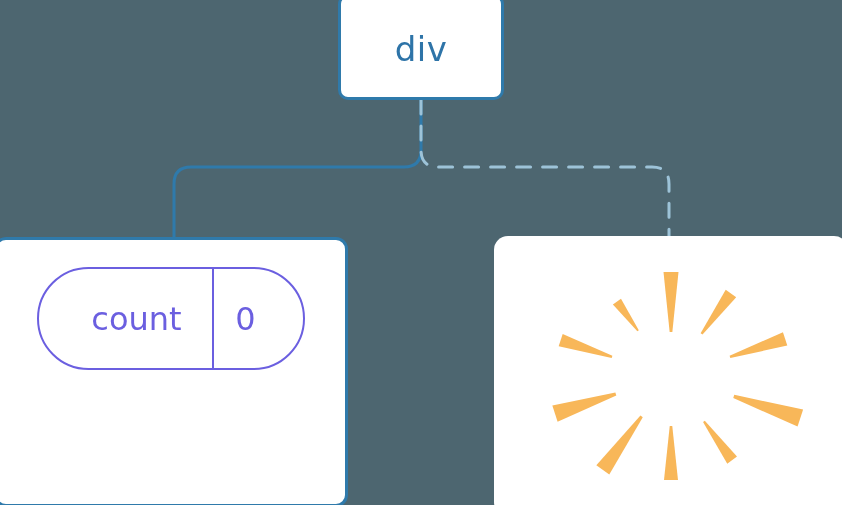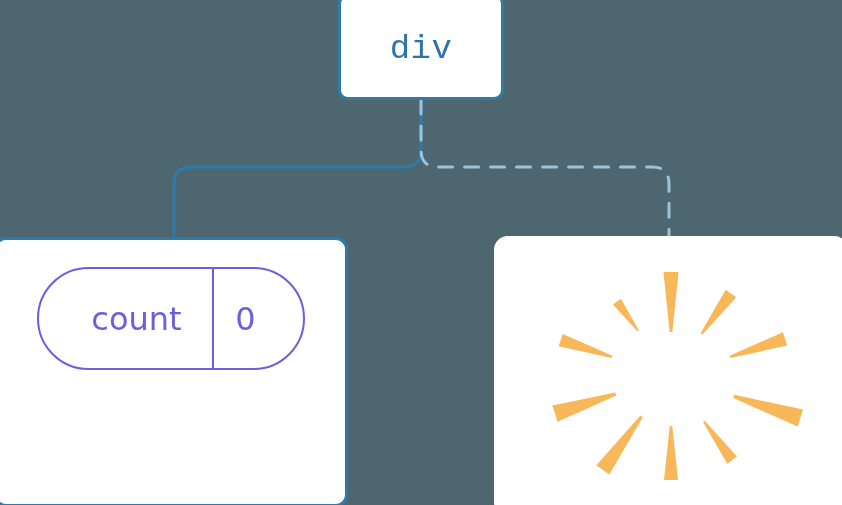--- a/index.html
+++ b/index.html
@@ -43,21 +43,20 @@
     display: flex;
     align-items: center;
     justify-content: center;
   }
   #node-div .node-title {
     font-size: 34px;
     color: #2e74a8;
     letter-spacing: 0.5px;
     line-height: 1;
     padding-top: 4px;
-    font-family: Liberation Mono, monospace;
   }
   #node-counter {
     left: -6px;
     top: 237px;
     width: 354px;
     height: 270px;
     border: 3px solid #2f7aab;
     border-radius: 12px;
     display: flex;
     flex-direction: column;

